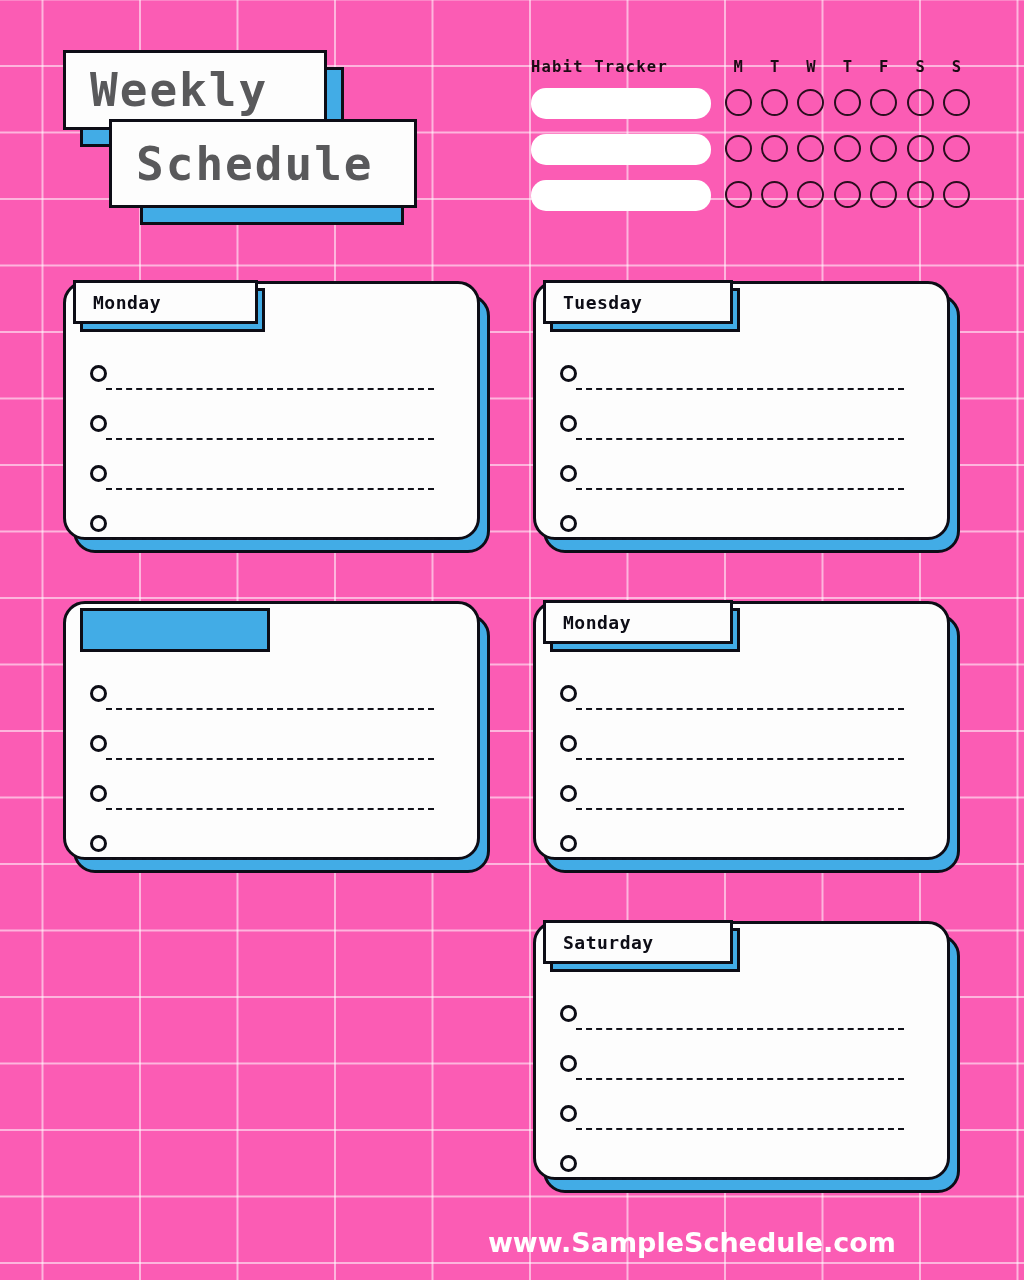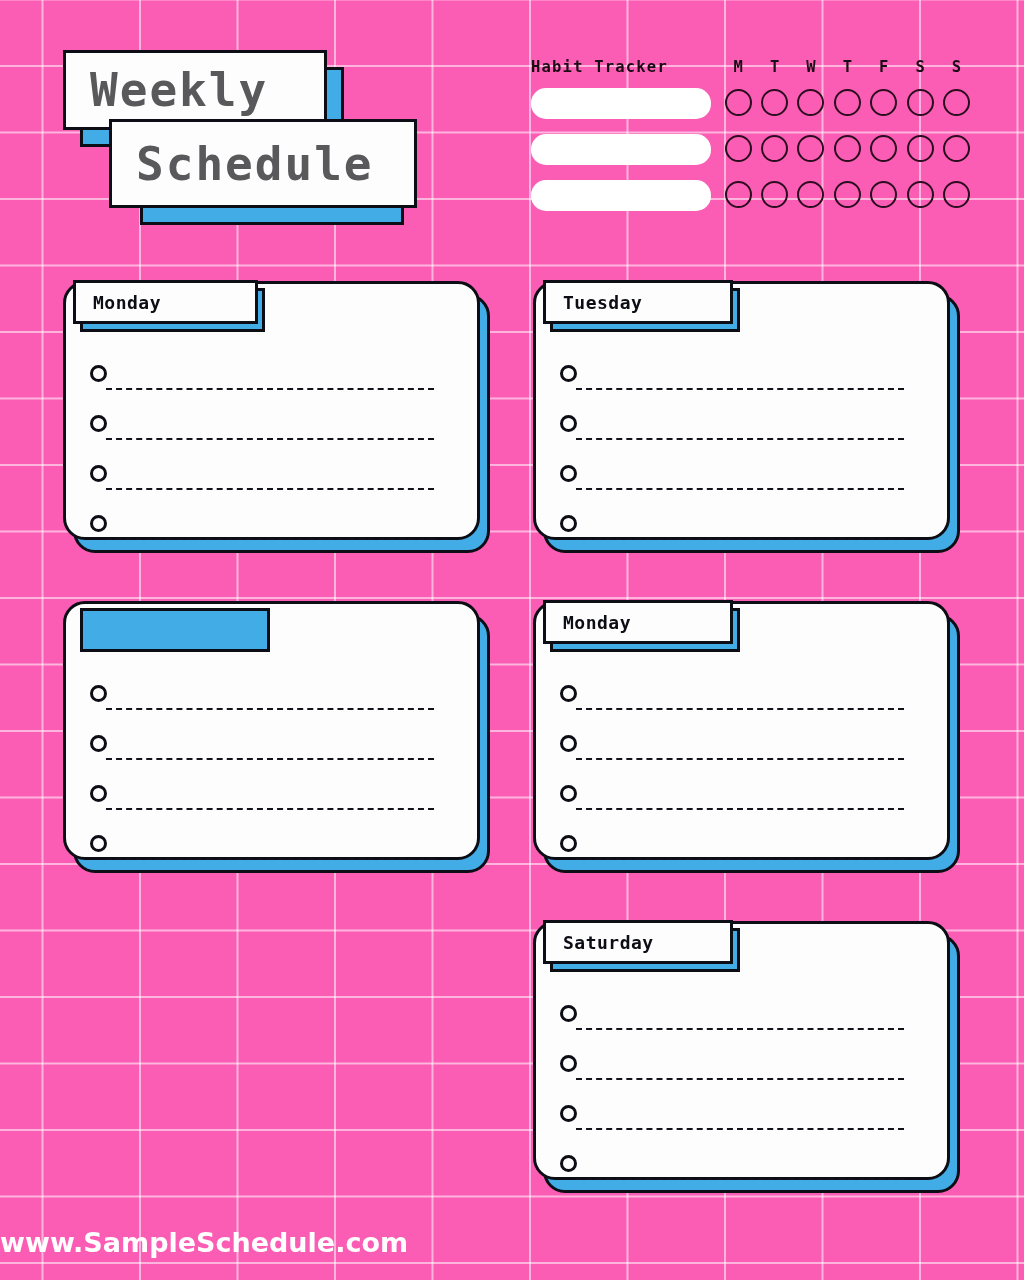--- a/index.html
+++ b/index.html
@@ -238,26 +238,27 @@
   #card-thursday  .card-label, #card-thursday  .card-label-shadow { width: 190px; }
   #card-friday    .card-label, #card-friday    .card-label-shadow { width: 185px; }
   #card-saturday  .card-label, #card-saturday  .card-label-shadow { width: 190px; }
 
   
   #footer {
     position: absolute;
     left: 0;
     bottom: 22px;
     width: 896px;
-    text-align: left;
+    text-align: right;
     font-family: "DejaVu Sans", sans-serif;
     font-weight: bold;
     font-size: 27px;
     color: #ffffff;
     letter-spacing: 0px;
+    padding-left: 48px;
   }
 </style>
 </head>
 <body>
 
 <div id="grid"></div>
 
 <div id="page">
 
   <div id="masthead">

